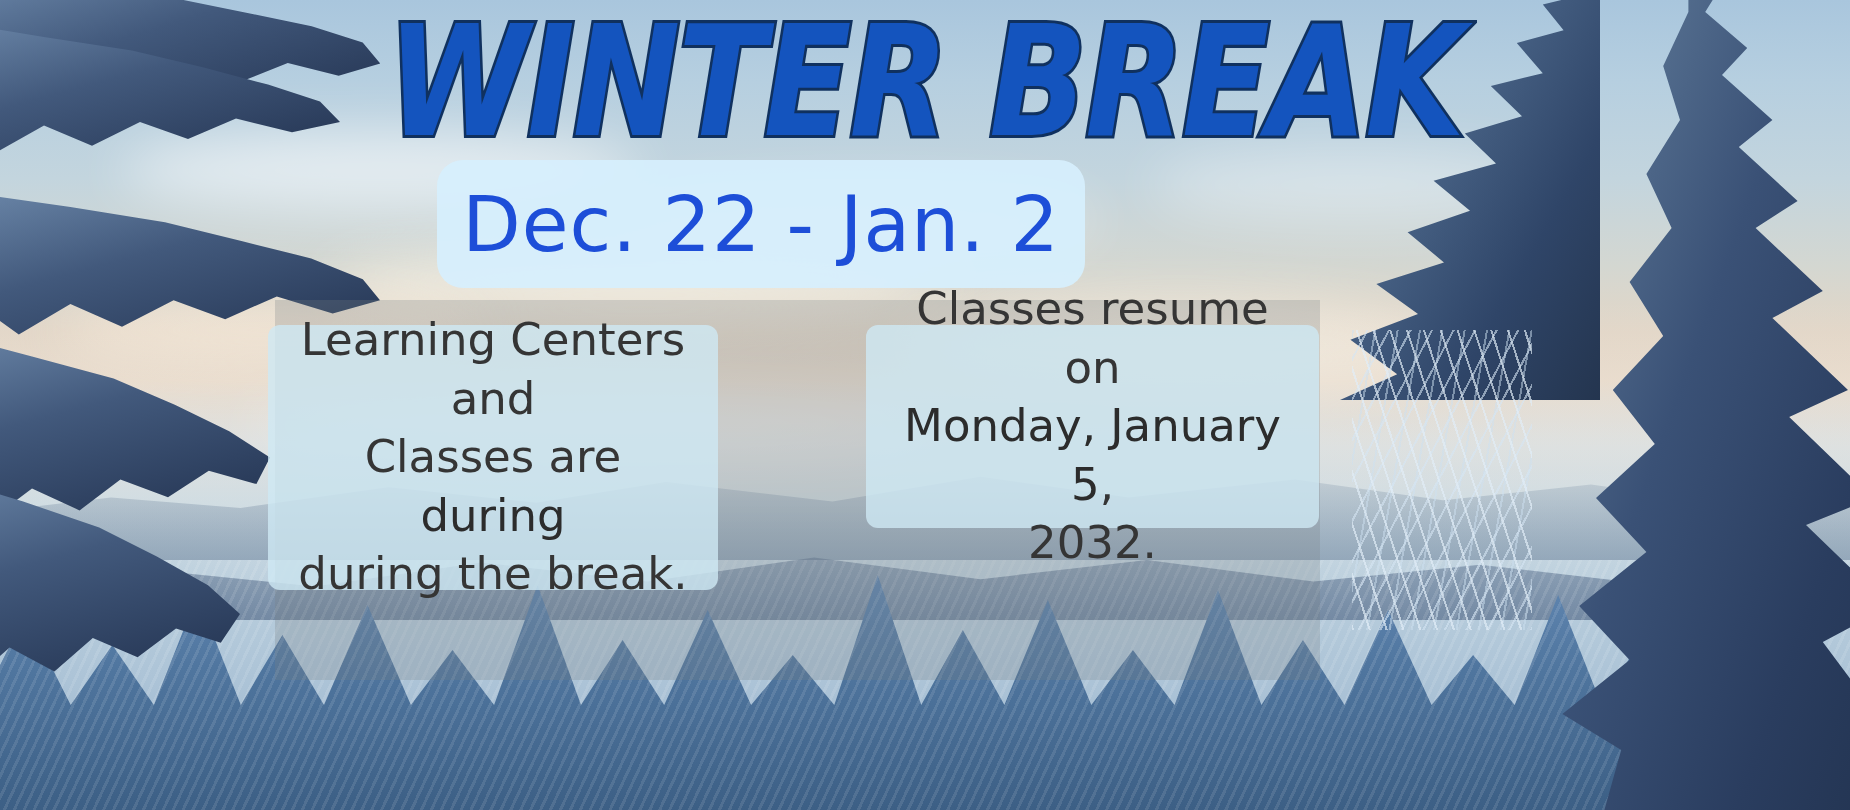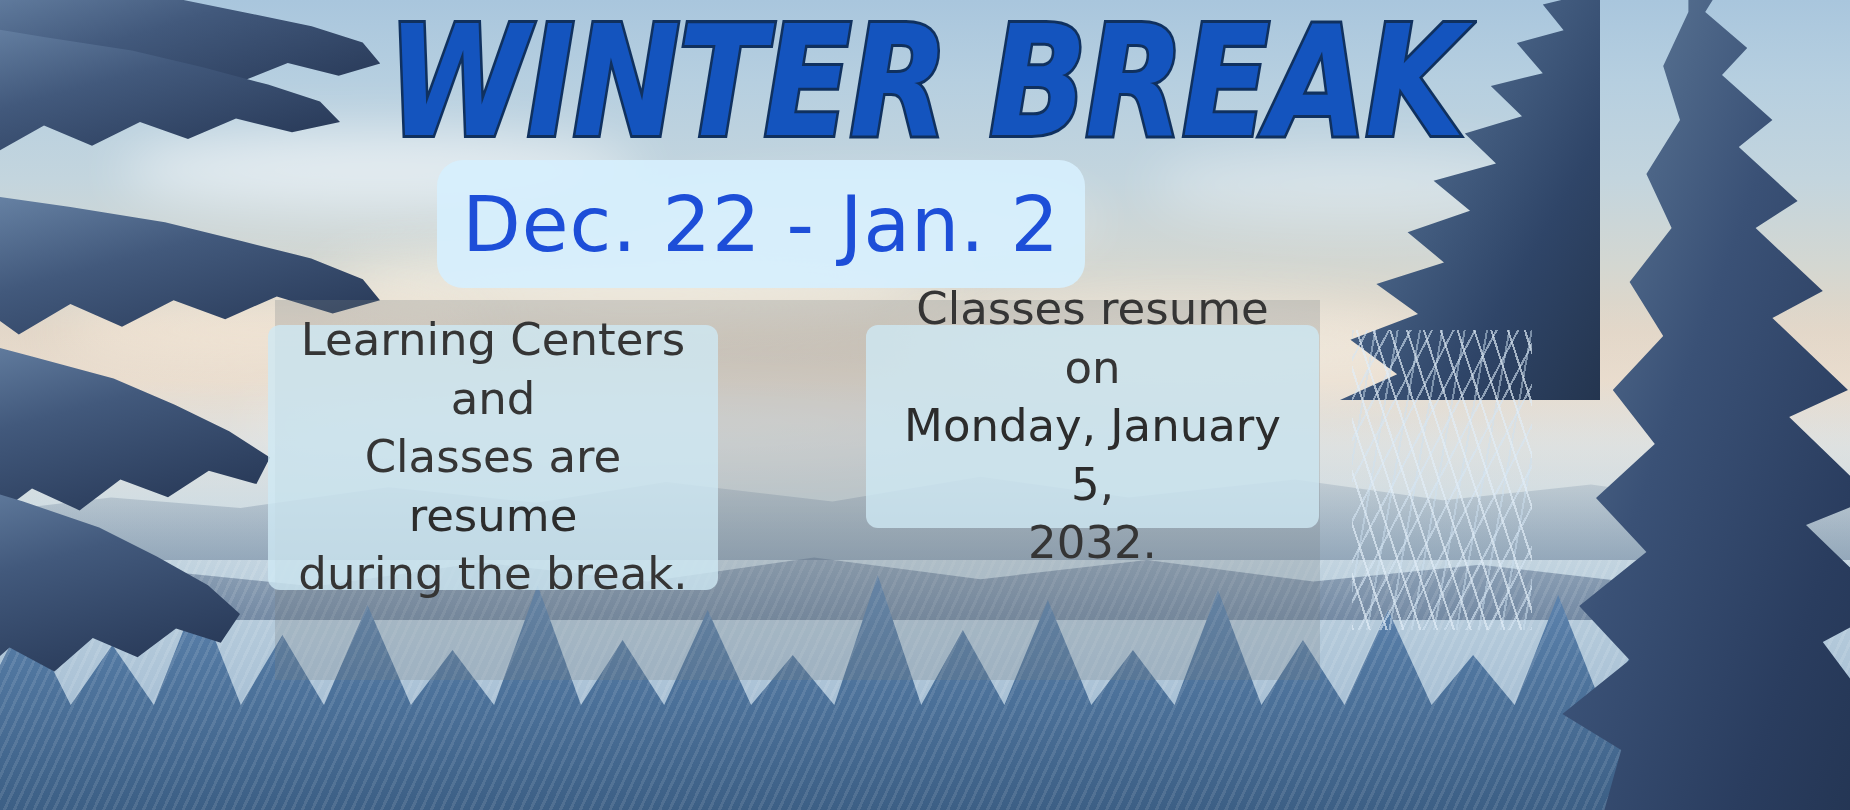--- a/index.html
+++ b/index.html
@@ -309,21 +309,21 @@
 
   <div class="title">WINTER BREAK</div>
 
   <div class="date-badge">
     <span class="date-text">Dec. 22 - Jan. 2</span>
   </div>
 
   <div class="card left">
     <div class="card-text">
       <span>Learning Centers and</span><br>
-      <span>Classes are </span><b>resume</b><br>
+      <span>Classes are </span><b>during</b><br>
       <span>during the break.</span>
     </div>
   </div>
 
   <div class="card right">
     <div class="card-text">
       <span>Classes resume on</span><br>
       <b>Monday, January 5</b><span>,</span><br>
       <span>2032.</span>
     </div>

